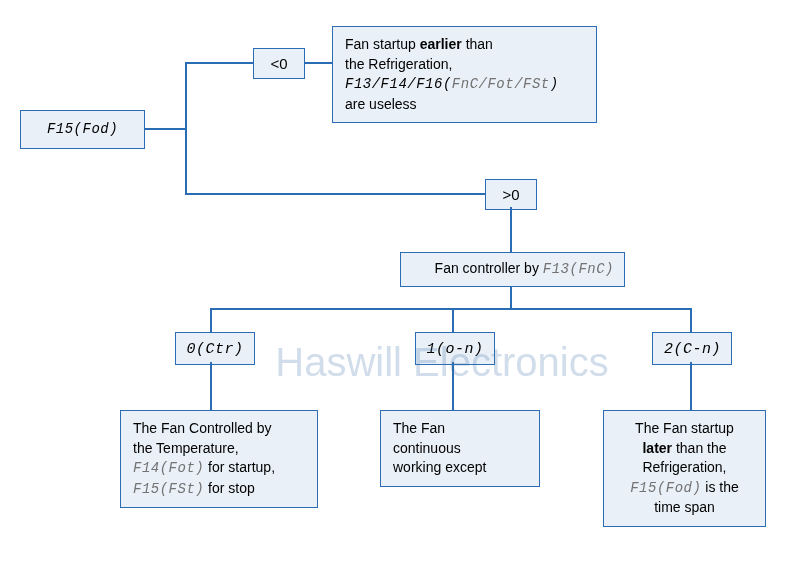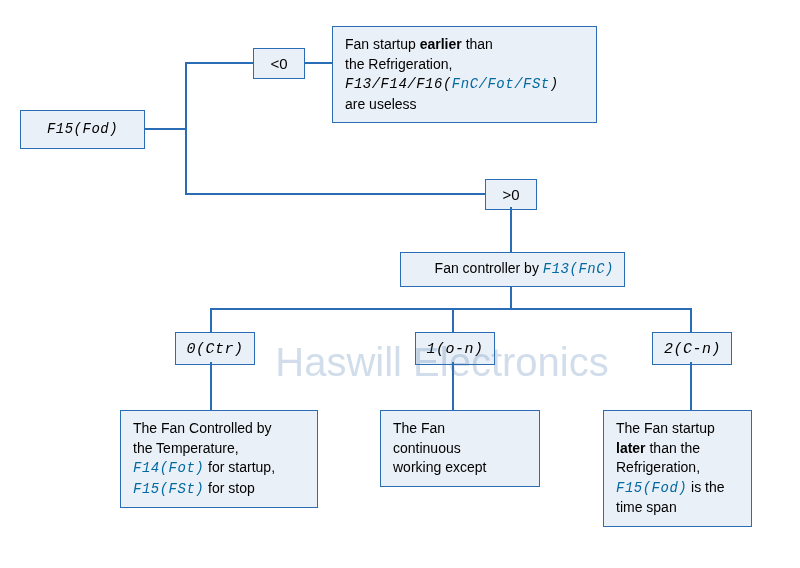--- a/index.html
+++ b/index.html
@@ -19,21 +19,21 @@
     padding: 8px 12px;
     font-size: 14px;
     line-height: 1.4;
   }
   .node-small {
     padding: 4px 10px;
     font-size: 15px;
     text-align: center;
   }
   .seg { font-family: 'Courier New', monospace; font-style: italic; letter-spacing: 0.5px; }
-  .red { color: #0369a1; }
+  .red { color: #737373; }
   .connector {
     position: absolute;
     background: #2a6db5;
   }
   .conn-h { height: 1.5px; }
   .conn-v { width: 1.5px; }
   .watermark {
     position: absolute;
     left: 50%;
     top: 362px;
@@ -115,21 +115,21 @@
   <div><span class="seg red">F14(Fot)</span><span> for startup,</span></div>
   <div><span class="seg red">F15(FSt)</span><span> for stop</span></div>
 </div>
 
 <div class="node" style="left:380px; top:410px; width:160px;">
   <div>The Fan</div>
   <div>continuous</div>
   <div>working except</div>
 </div>
 
-<div class="node" style="left:603px; top:410px; width:149px;">
+<div class="node" style="left:603px; top:410px; width:163px;text-align:center;">
   <div>The Fan startup</div>
   <div><b>later</b><span> than the</span></div>
   <div>Refrigeration,</div>
   <div><span class="seg red">F15(Fod)</span><span> is the</span></div>
   <div>time span</div>
 </div>
 
 <div class="watermark">Haswill Electronics</div>
 
 </body></html>

